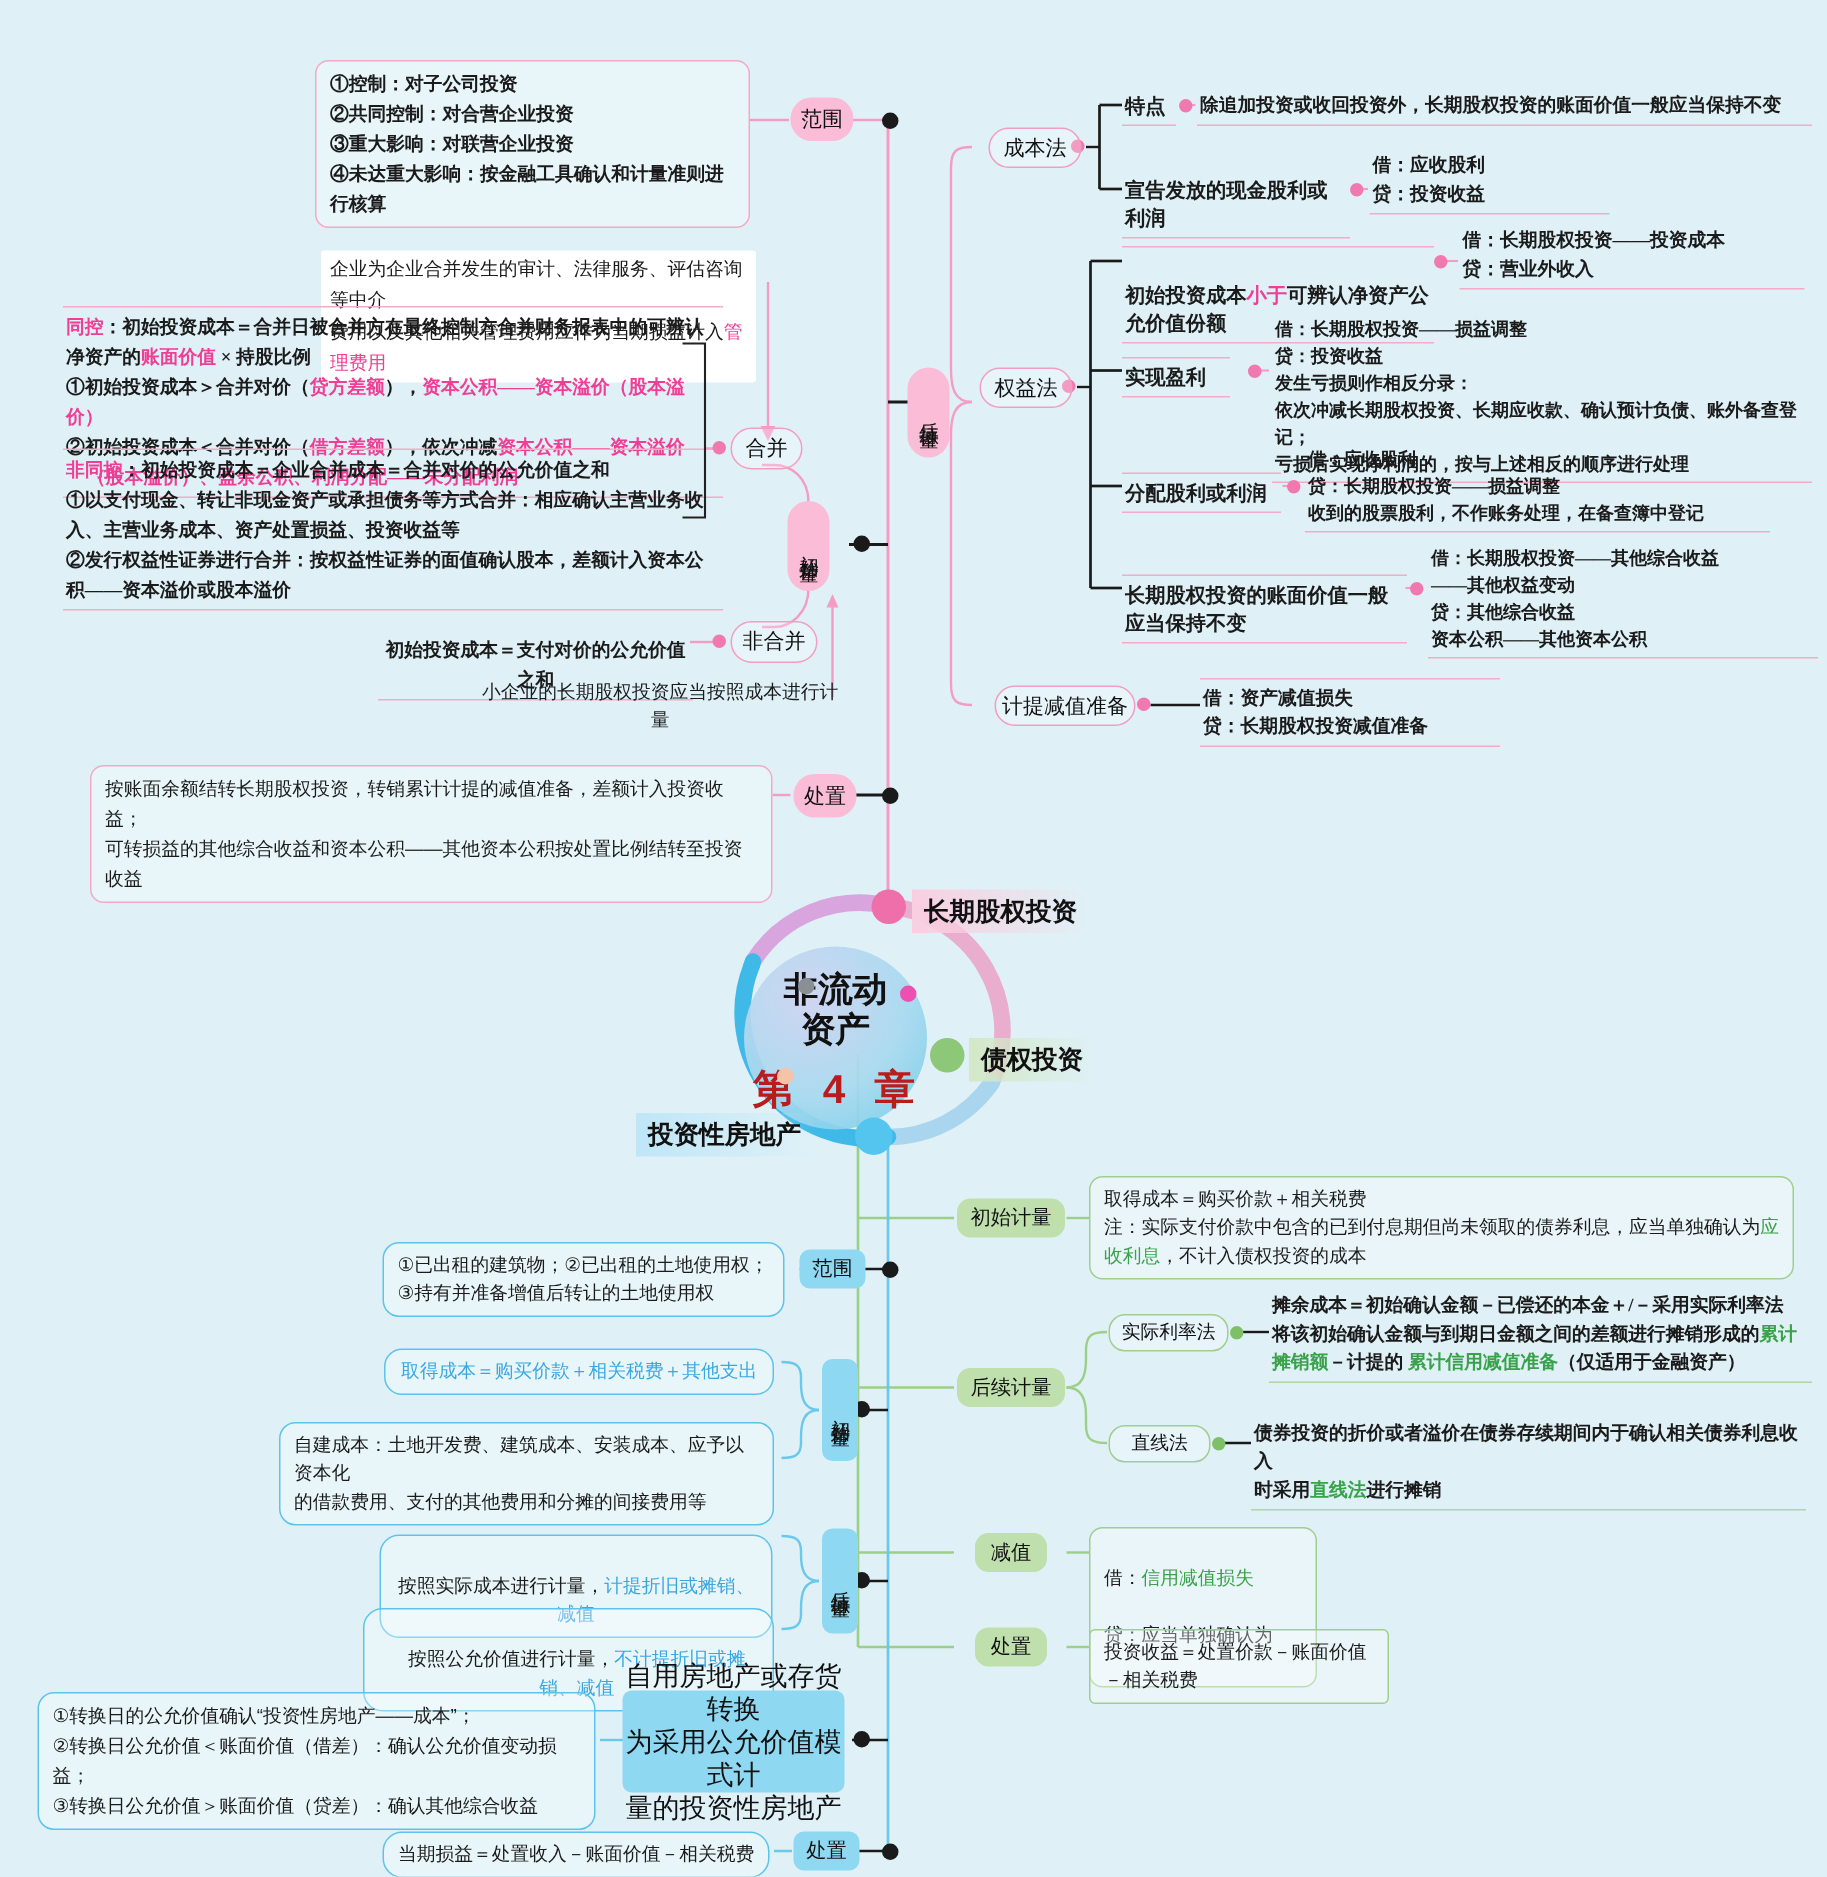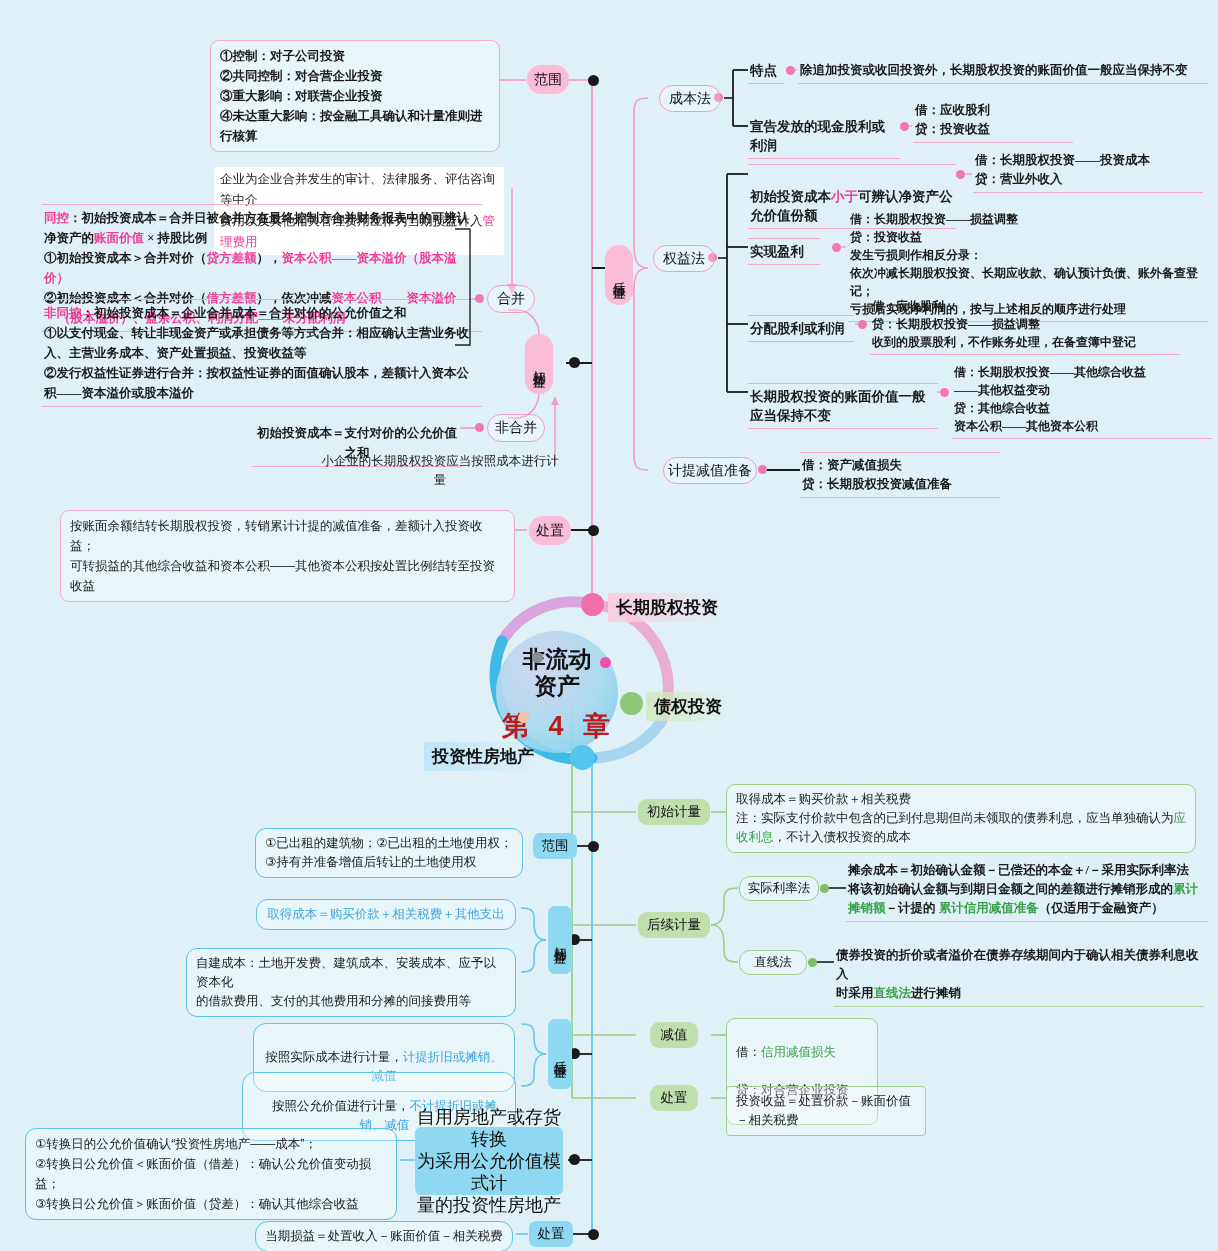--- a/index.html
+++ b/index.html
@@ -377,21 +377,21 @@
   <div class="pill pill-green-o" style="left:739px;top:950px;width:68px;height:25px;font-size:12.5px;">直线法</div>
   <div class="cdot-green" style="left:808px;top:958px;"></div>
   <div class="box serif ul-green-b" style="left:834px;top:945px;width:370px;font-size:12.5px;line-height:19px;white-space:normal;">
     <div>债券投资的折价或者溢价在债券存续期间内于确认相关债券利息收入</div>
     <div><span>时采用</span><span class="gr">直线法</span><span>进行摊销</span></div>
   </div>
 
   <div class="pill pill-green" style="left:650px;top:1022px;width:48px;height:26px;font-size:13.5px;">减值</div>
   <div class="box sans rr-green" style="left:726px;top:1018px;width:152px;line-height:19px;">
     <div><span>借：</span><span class="gr">信用减值损失</span></div>
-    <div>    贷：对合营企业投资</div>
+    <div>    贷：应当单独确认为</div>
   </div>
 
   <div class="pill pill-green" style="left:650px;top:1085px;width:48px;height:26px;font-size:13.5px;">处置</div>
   <div class="box sans rr-green" style="left:726px;top:1086px;width:200px;line-height:19px;border-radius:4px;">投资收益＝处置价款－账面价值－相关税费</div>
 
   <div class="cdot-dark" style="left:588px;top:841px;"></div>
   <div class="pill pill-blue" style="left:533px;top:833px;width:44px;height:26px;font-size:13.5px;">范围</div>
   <div class="box sans rr-blue" style="left:255px;top:828px;width:268px;line-height:19px;">①已出租的建筑物；②已出租的土地使用权；
 ③持有并准备增值后转让的土地使用权</div>
 

